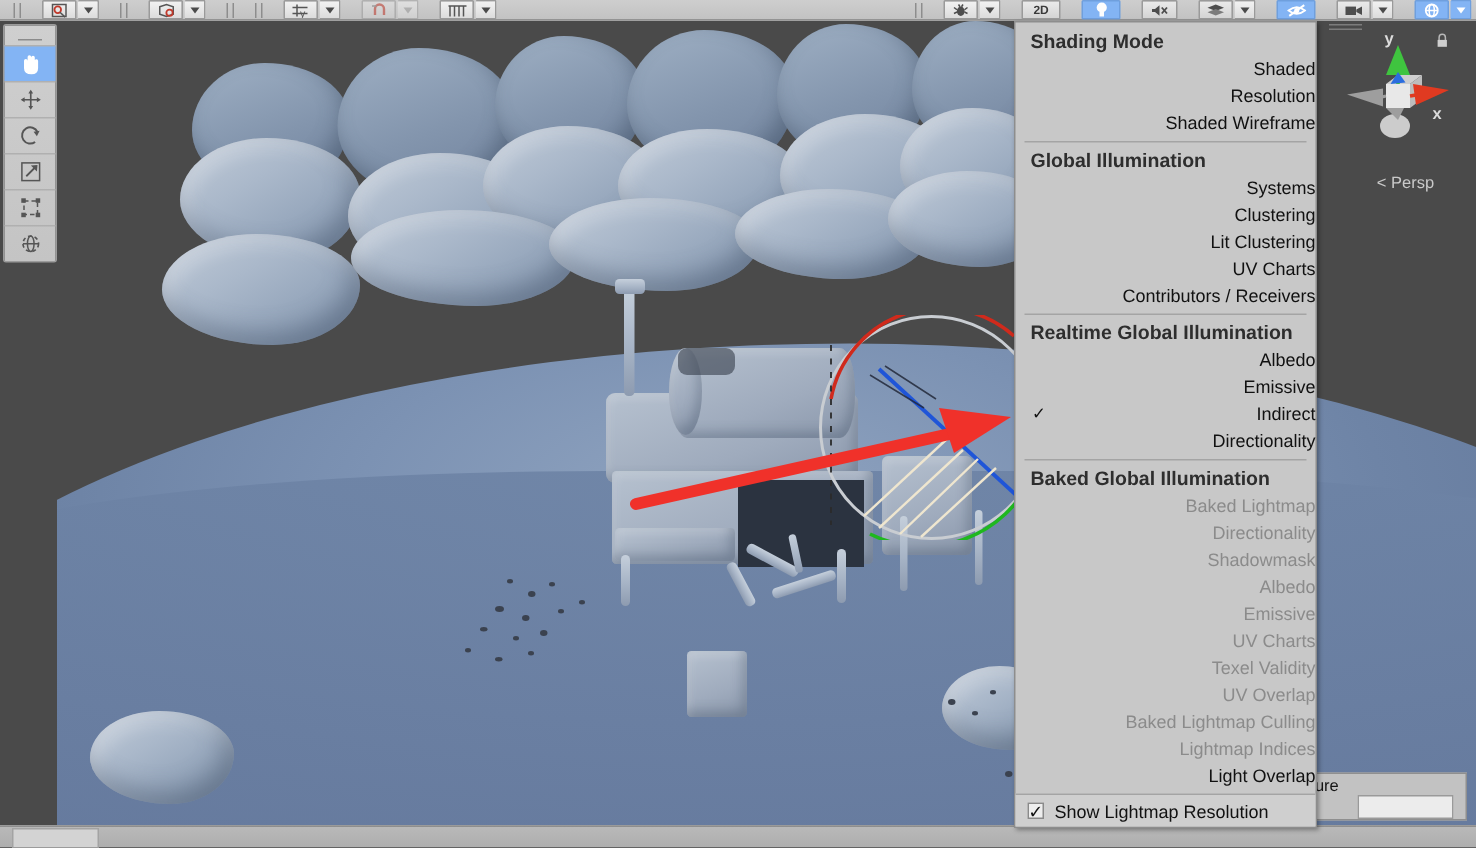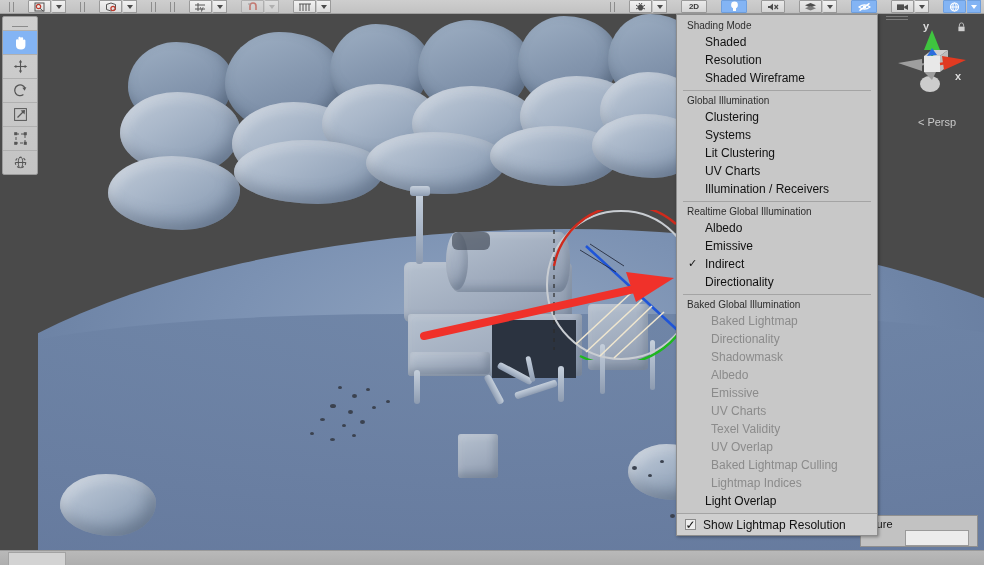--- a/index.html
+++ b/index.html
@@ -142,25 +142,25 @@
 
   
   .menu {
     position:absolute; left:676px; top:14px; width:202px;
     background:#c8c8c8; border:1px solid #8d8d8d;
     box-shadow: 1px 1px 3px rgba(0,0,0,.35);
     z-index: 40; padding: 3px 0 0 0;
     font-size: 11.5px; color:#1d1d1d;
   }
   .menu-header {
-    padding: 2px 0 2px 10px; font-size: 10px; color:#2e2e2e;
+    padding: 2px 0 2px 10px; font-size: 13px; color:#2e2e2e;font-weight:bold;
   }
   .menu-item {
     position:relative; height:18px; display:flex; align-items:center;
-    padding-left:28px; font-size:12px; color:#111;
+    padding-left:28px; font-size:12px; color:#111;justify-content:flex-end;
   }
   .menu-item.dim { color:#8b8b8b;padding-left:34px; }
   .menu-item .check {
     position:absolute; left:11px; top:2px; font-size:11px; color:#111;
   }
   .menu-sep { height:1px; background:#a4a4a4; margin:3px 6px 2px 6px; }
   .menu-footer {
     border-top:1px solid #a4a4a4; margin-top:3px;
     height:22px; display:flex; align-items:center; padding-left:8px;
     background:#cfcfcf;
@@ -562,33 +562,33 @@
       </div>
       <div class="menu-item">
         <span>Resolution</span>
       </div>
       <div class="menu-item">
         <span>Shaded Wireframe</span>
       </div>
       <div class="menu-sep"></div>
       <div class="menu-header">Global Illumination</div>
       <div class="menu-item">
+        <span>Systems</span>
+      </div>
+      <div class="menu-item">
         <span>Clustering</span>
       </div>
       <div class="menu-item">
-        <span>Systems</span>
-      </div>
-      <div class="menu-item">
         <span>Lit Clustering</span>
       </div>
       <div class="menu-item">
         <span>UV Charts</span>
       </div>
       <div class="menu-item">
-        <span>Illumination / Receivers</span>
+        <span>Contributors / Receivers</span>
       </div>
       <div class="menu-sep"></div>
       <div class="menu-header">Realtime Global Illumination</div>
       <div class="menu-item">
         <span>Albedo</span>
       </div>
       <div class="menu-item">
         <span>Emissive</span>
       </div>
       <div class="menu-item">

